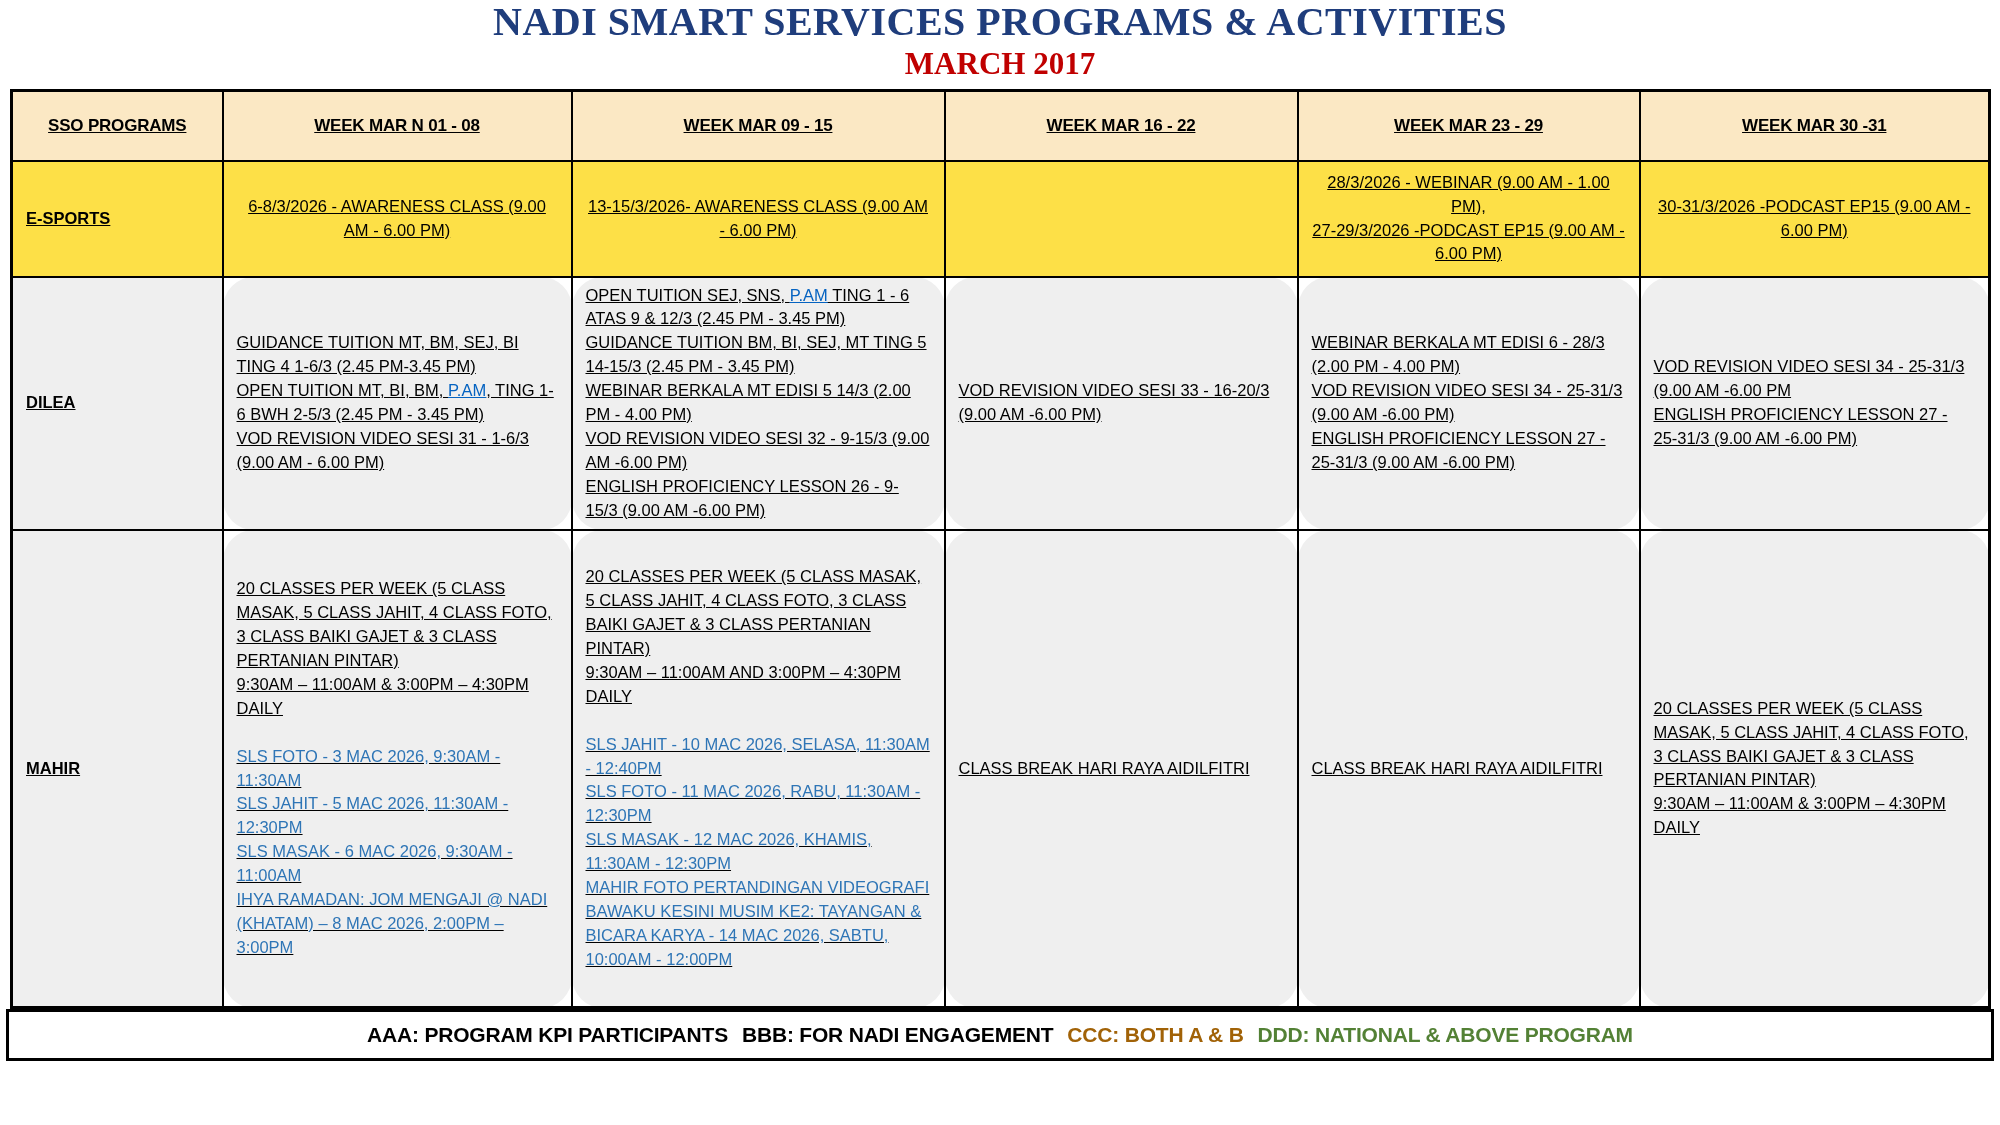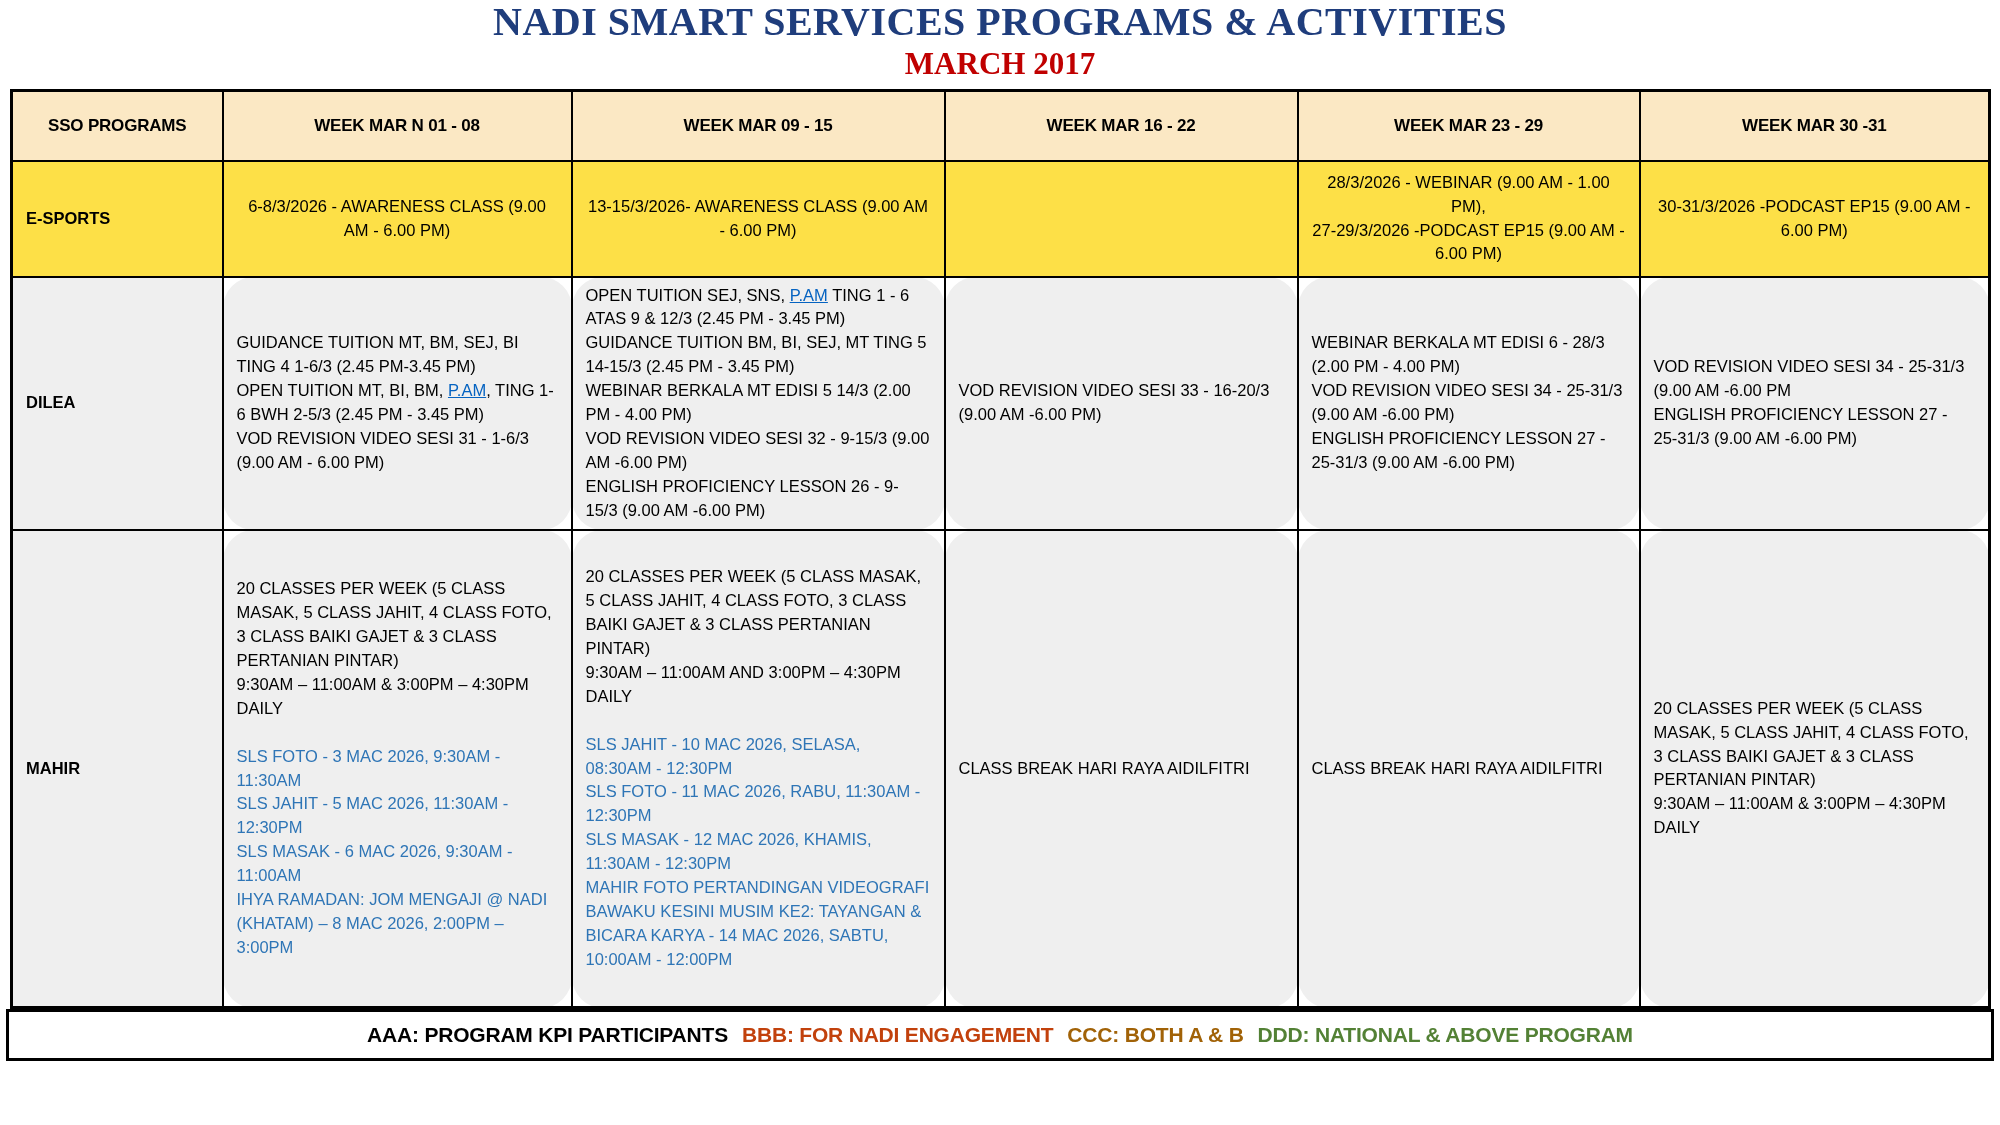--- a/index.html
+++ b/index.html
@@ -14,20 +14,21 @@
   .page-subtitle {
     text-align: center; font-family: "Liberation Serif", serif;
     font-weight: bold; font-size: 31px; color: #C00000;
     margin-top: 6px; line-height: 1.0;
   }
 
   table.schedule {
     border-collapse: collapse; table-layout: fixed;
     margin: 10px 0 0 10px; width: 1978px;
     border: 3px solid #000;
+    text-decoration: underline;
   }
   table.schedule th, table.schedule td {
     border: 2px solid #000; overflow: hidden;
     padding: 6px 13px; vertical-align: middle;
   }
   thead tr { height: 70px; }
   th {
     background: #FBE8C4; font-weight: bold; font-size: 17px;
     text-align: center; letter-spacing: -0.2px;
   }
@@ -139,37 +140,37 @@
           <div class="spacer"></div>
           <div class="line"><span class="blue-text">SLS FOTO - 3 MAC 2026, 9:30AM - 11:30AM</span></div>
           <div class="line"><span class="blue-text">SLS JAHIT - 5 MAC 2026, 11:30AM - 12:30PM</span></div>
           <div class="line"><span class="blue-text">SLS MASAK - 6 MAC 2026, 9:30AM - 11:00AM</span></div>
           <div class="line"><span class="blue-text">IHYA RAMADAN: JOM MENGAJI @ NADI (KHATAM) – 8 MAC 2026, 2:00PM – 3:00PM</span></div>
         </td>
         <td class="align-left valign-top">
           <div class="line"><span>20 CLASSES PER WEEK (5 CLASS MASAK, 5 CLASS JAHIT, 4 CLASS FOTO, 3 CLASS BAIKI GAJET &amp; 3 CLASS PERTANIAN PINTAR)</span></div>
           <div class="line"><span>9:30AM – 11:00AM AND 3:00PM – 4:30PM DAILY</span></div>
           <div class="spacer"></div>
-          <div class="line"><span class="blue-text">SLS JAHIT - 10 MAC 2026, SELASA, 08:30AM - 12:30PM</span></div>
+          <div class="line"><span class="blue-text">SLS JAHIT - 10 MAC 2026, SELASA, 11:30AM - 12:40PM</span></div>
           <div class="line"><span class="blue-text">SLS FOTO - 11 MAC 2026, RABU, 11:30AM - 12:30PM</span></div>
           <div class="line"><span class="blue-text">SLS MASAK - 12 MAC 2026, KHAMIS, 11:30AM - 12:30PM</span></div>
           <div class="line"><span class="blue-text">MAHIR FOTO PERTANDINGAN VIDEOGRAFI BAWAKU KESINI MUSIM KE2: TAYANGAN &amp; BICARA KARYA - 14 MAC 2026, SABTU, 10:00AM - 12:00PM</span></div>
         </td>
         <td class="align-left valign-middle">
           <div class="line"><span>CLASS BREAK HARI RAYA AIDILFITRI</span></div>
         </td>
         <td class="align-left valign-middle">
           <div class="line"><span>CLASS BREAK HARI RAYA AIDILFITRI</span></div>
         </td>
         <td class="align-left valign-middle">
           <div class="line"><span>20 CLASSES PER WEEK (5 CLASS MASAK, 5 CLASS JAHIT, 4 CLASS FOTO, 3 CLASS BAIKI GAJET &amp; 3 CLASS PERTANIAN PINTAR)</span></div>
           <div class="line"><span>9:30AM – 11:00AM &amp; 3:00PM – 4:30PM DAILY</span></div>
         </td>
       </tr>
     </tbody>
 </table>
 
 <div class="legend-bar">
     <span class="legend-item" style="color: rgb(0, 0, 0);">AAA: PROGRAM KPI PARTICIPANTS</span>
-    <span class="legend-item" style="color: #c2410c;">BBB:  FOR NADI ENGAGEMENT</span>
+    <span class="legend-item" style="color: #000000;">BBB:  FOR NADI ENGAGEMENT</span>
     <span class="legend-item" style="color: #a16207;">CCC:  BOTH  A &amp; B</span>
     <span class="legend-item" style="color: rgb(83, 129, 53);">DDD: NATIONAL &amp; ABOVE PROGRAM</span>
   </div>
 
 </body></html>

